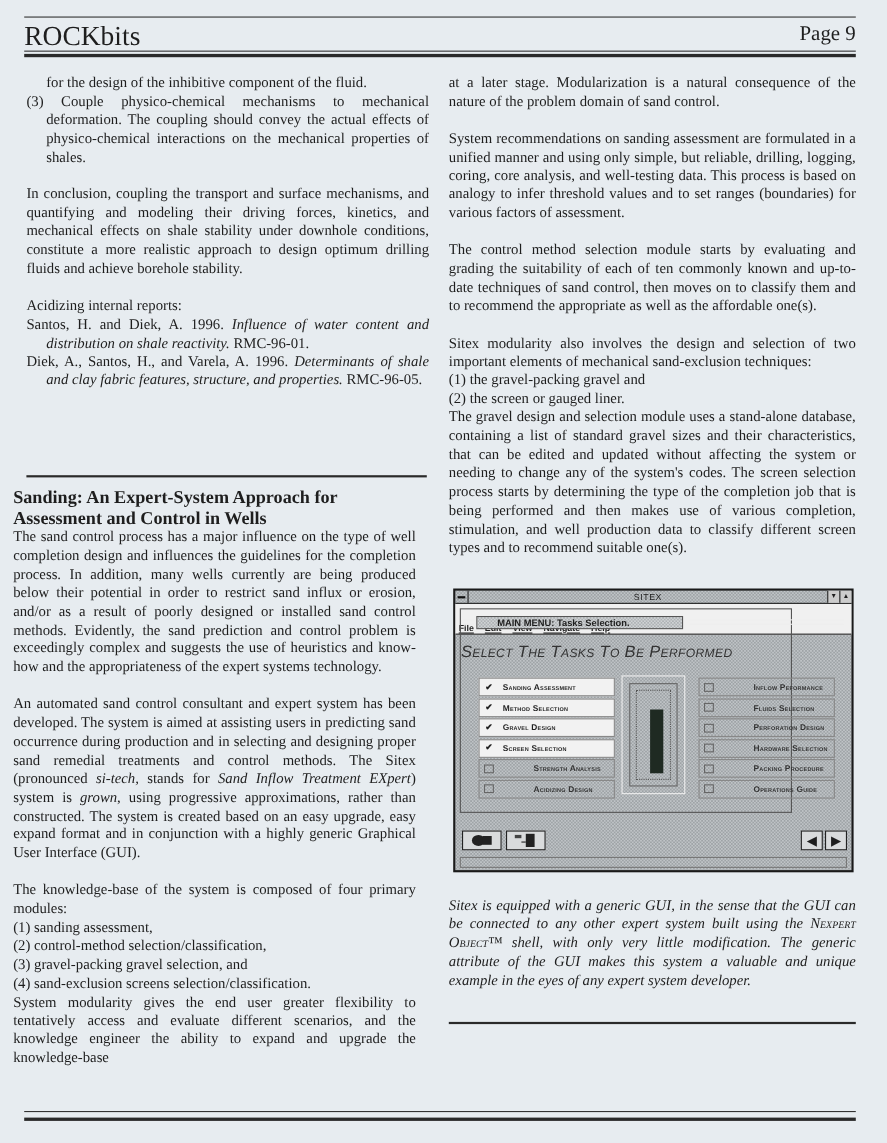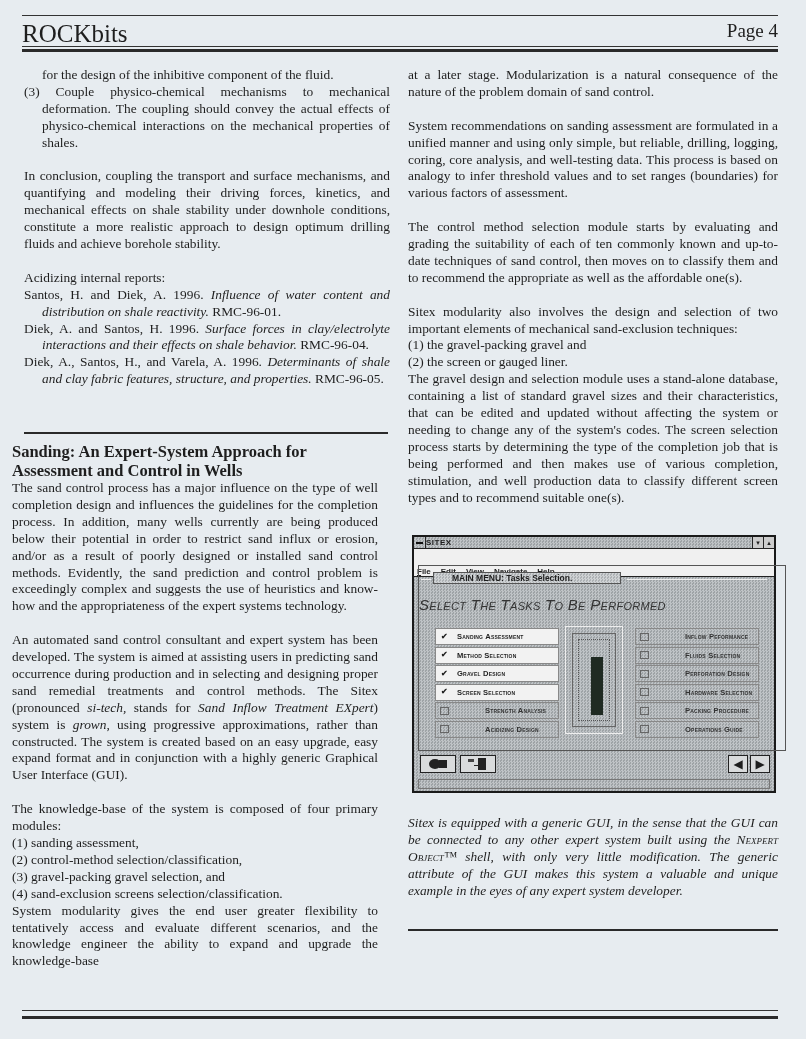--- a/index.html
+++ b/index.html
@@ -38,25 +38,25 @@
   
   .sitex {
     position: absolute; left: 412px; top: 535px; width: 364px; height: 258px;
     border: 2px solid #1a1a1a;
     background: repeating-conic-gradient(#bfc3c6 0% 25%, #9ea3a6 0% 50%) 0 0 / 3px 3px;
     font-family: "Liberation Sans", sans-serif;
   }
   .sx-titlebar { height: 12px; border-bottom: 1px solid #222; display: flex; align-items: center; position: relative; }
   .sx-sysmenu { width: 12px; height: 11px; border-right: 1px solid #222; display: flex; align-items: center; justify-content: center; }
   .sx-sysmenu::after { content: ""; width: 7px; height: 2px; background: #111; }
-  .sx-title { flex: 1; text-align: left; font-size: 8px; font-weight: bold; letter-spacing: 0.5px; }
+  .sx-title { flex: 1; text-align: center; font-size: 8px; font-weight: normal; letter-spacing: 0.5px; }
   .sx-winbtn { width: 11px; height: 11px; border-left: 1px solid #222; font-size: 7px; line-height: 11px; text-align: center; background: #ccc; }
   .sx-menubar { height: 28px; background: #f0f0f0; border-bottom: 1px solid #222; display: flex; align-items: flex-end; padding-left: 3px; gap: 10px; font-size: 8px; font-weight: bold; }
   .sx-menubar span { text-decoration: underline; text-decoration-thickness: 1px; }
-  .sx-client { position: absolute; left: 4px; top: 28px; width: 368px; height: 186px; border: 1px solid #555; }
+  .sx-client { position: absolute; left: 4px; top: 16px; width: 302px; height: 186px; border: 1px solid #555; }
   .sx-mainbar { position: absolute; left: 14px; top: 6px; width: 188px; height: 12px; border: 1px solid #555; background: repeating-conic-gradient(#cfd2d4 0% 25%, #aeb2b5 0% 50%) 0 0 / 3px 3px; font-size: 8.5px; font-weight: bold; padding-left: 18px; line-height: 11px; }
   .sx-grip { position: absolute; left: 2px; top: 9px; width: 10px; height: 5px; border-top: 1px solid #eee; border-bottom: 1px solid #eee; }
   .sx-grip2 { position: absolute; left: 208px; top: 9px; width: 140px; height: 5px; border-top: 1px solid #eee; border-bottom: 1px solid #eee; }
   .sx-heading { position: absolute; left: 0; top: 30px; width: 100%; font-size: 15px; font-style: italic; font-variant: small-caps; color: #333; letter-spacing: 0.3px; }
   .sx-checklist { position: absolute; top: 62px; width: 124px; }
   .sx-left { left: 16px; }
   .sx-right { left: 216px; }
   .sx-item { height: 17px; margin-bottom: 1.5px; display: flex; align-items: center; font-size: 7.6px; font-variant: small-caps; font-weight: bold; letter-spacing: 0.2px; border: 1px solid #888; }
   .sx-item.on { background: #f2f2f2; }
   .sx-item.off { background: transparent; color: #333; gap: 28px; }
@@ -68,31 +68,30 @@
   .sx-bar { position: absolute; left: 25px; top: 30px; width: 12px; height: 58px; background: #1f2a22; z-index: 2; }
   .sx-toolbar { position: absolute; left: 4px; top: 216px; width: 352px; height: 22px; }
   .sx-tbtn { position: absolute; top: 2px; height: 18px; border: 1px solid #222; background: #d9dbdc; display: flex; align-items: center; justify-content: center; font-size: 9px; }
   .sx-status { position: absolute; left: 4px; top: 242px; width: 352px; height: 10px; border: 1px solid #777; }
 </style>
 </head>
 <body>
 
 <div class="rule-thin" style="top:15px;"></div>
 <div class="header-title">ROCKbits</div>
-<div class="header-page">Page 4</div>
+<div class="header-page">Page 9</div>
 <div class="rule-thin" style="top:46px;"></div>
 <div class="rule-thick" style="top:49px;"></div>
 
 <div class="col col-left">
   <p class="tight indent">for the design of the inhibitive component of the fluid.</p>
   <p class="hang">(3) Couple physico-chemical mechanisms to mechanical deformation.  The coupling should convey the actual effects of physico-chemical interactions on the mechanical properties of shales.</p>
   <p>In conclusion, coupling the transport and surface mechanisms, and quantifying and modeling their driving forces, kinetics, and mechanical effects on shale stability under downhole conditions, constitute a more realistic approach to design optimum drilling fluids and achieve borehole stability.</p>
   <p class="tight">Acidizing internal reports:</p>
   <p class="tight hang"><span>Santos, H. and Diek, A. 1996.</span>  <i>Influence of water content and distribution on shale reactivity.</i> <span>RMC-96-01.</span></p>
-  <p class="tight hang"><span>Diek, A. and Santos, H. 1996.</span>  <i>Surface forces in clay/electrolyte interactions and their effects on shale behavior.</i> <span>RMC-96-04.</span></p>
   <p class="tight hang"><span>Diek, A., Santos, H., and Varela, A. 1996.</span>  <i>Determinants of shale and clay fabric features, structure, and properties.</i> <span>RMC-96-05.</span></p>
 </div>
 
 <div class="section-rule"></div>
 <div class="section-block">
   <h2 class="section-title">Sanding: An Expert-System Approach for Assessment and Control in Wells</h2>
   <p>The sand control process has a major influence on the type of well completion design and influences the guidelines for the completion process.  In addition, many wells currently are being produced below their potential in order to restrict sand influx or erosion, and/or as a result of poorly designed or installed sand control methods.  Evidently, the sand prediction and control problem is exceedingly complex and suggests the use of heuristics and know-how and the appropriateness of the expert systems technology.</p>
   <p><span>An automated sand control consultant and expert system has been developed.  The system is aimed at assisting users in predicting sand occurrence during production and in selecting and designing proper sand remedial treatments and control methods. The Sitex (pronounced </span><i>si-tech,</i><span> stands for </span><i>Sand Inflow Treatment EXpert</i><span>) system is </span><i>grown</i><span>, using progressive approximations, rather than constructed.  The system is created based on an easy upgrade, easy expand format and in conjunction with a highly generic Graphical User Interface (GUI).</span></p>
   <p class="tight">The knowledge-base of the system is composed of four primary modules:</p>
   <p class="tight">(1) sanding assessment,</p>

